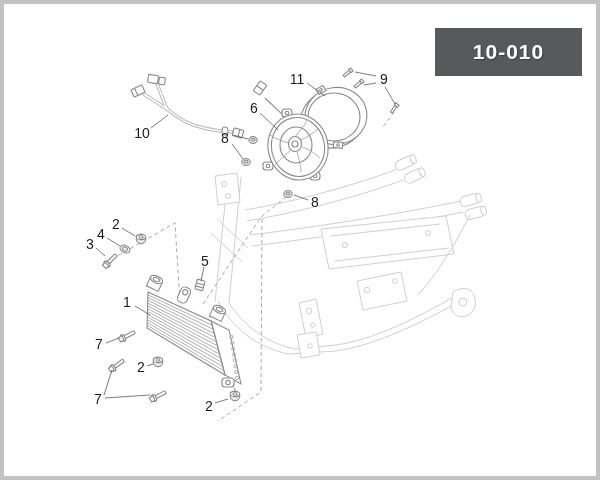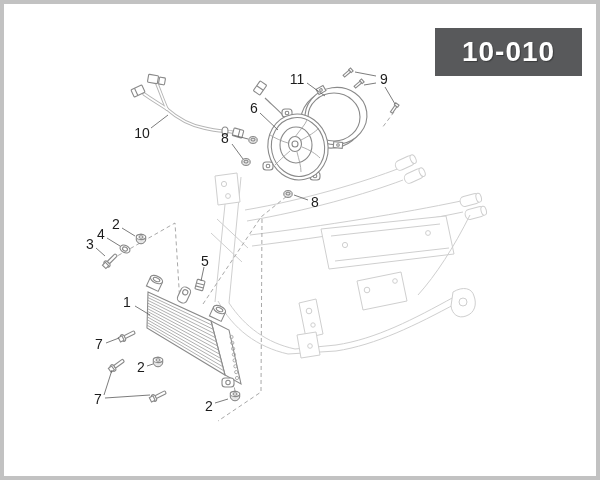--- a/index.html
+++ b/index.html
@@ -5,21 +5,21 @@
   html,body{margin:0;padding:0;background:#fff;}
   .stage{
     position:relative;width:600px;height:480px;box-sizing:border-box;
     border:4px solid #c2c2c2;background:#fff;overflow:hidden;
     font-family:"Liberation Sans",sans-serif;
   }
   .diagram-svg{position:absolute;left:0;top:0;width:600px;height:480px;}
   .badge{
     position:absolute;left:431px;top:24px;width:147px;height:48px;
     background:#58595b;color:#fff;display:flex;align-items:center;justify-content:center;
-    font-size:28px;font-weight:700;letter-spacing:1px;
+    font-size:21px;font-weight:700;letter-spacing:1px;
     text-shadow:1px 1px 1px rgba(0,0,0,0.35);
   }
   
   .frame{stroke:#cfcfcf;stroke-width:1;fill:none;}
   .framef{stroke:#cfcfcf;stroke-width:1;fill:#ffffff;}
   .part{stroke:#8a8a8a;stroke-width:1.1;fill:none;}
   .partf{stroke:#8a8a8a;stroke-width:1.1;fill:#ffffff;}
   .partg{stroke:#7e7e7e;stroke-width:1;fill:#e6e6e6;}
   .fin{stroke:#9a9a9a;stroke-width:0.8;fill:none;}
   .dash{stroke:#9e9e9e;stroke-width:0.9;fill:none;stroke-dasharray:4 3;}

